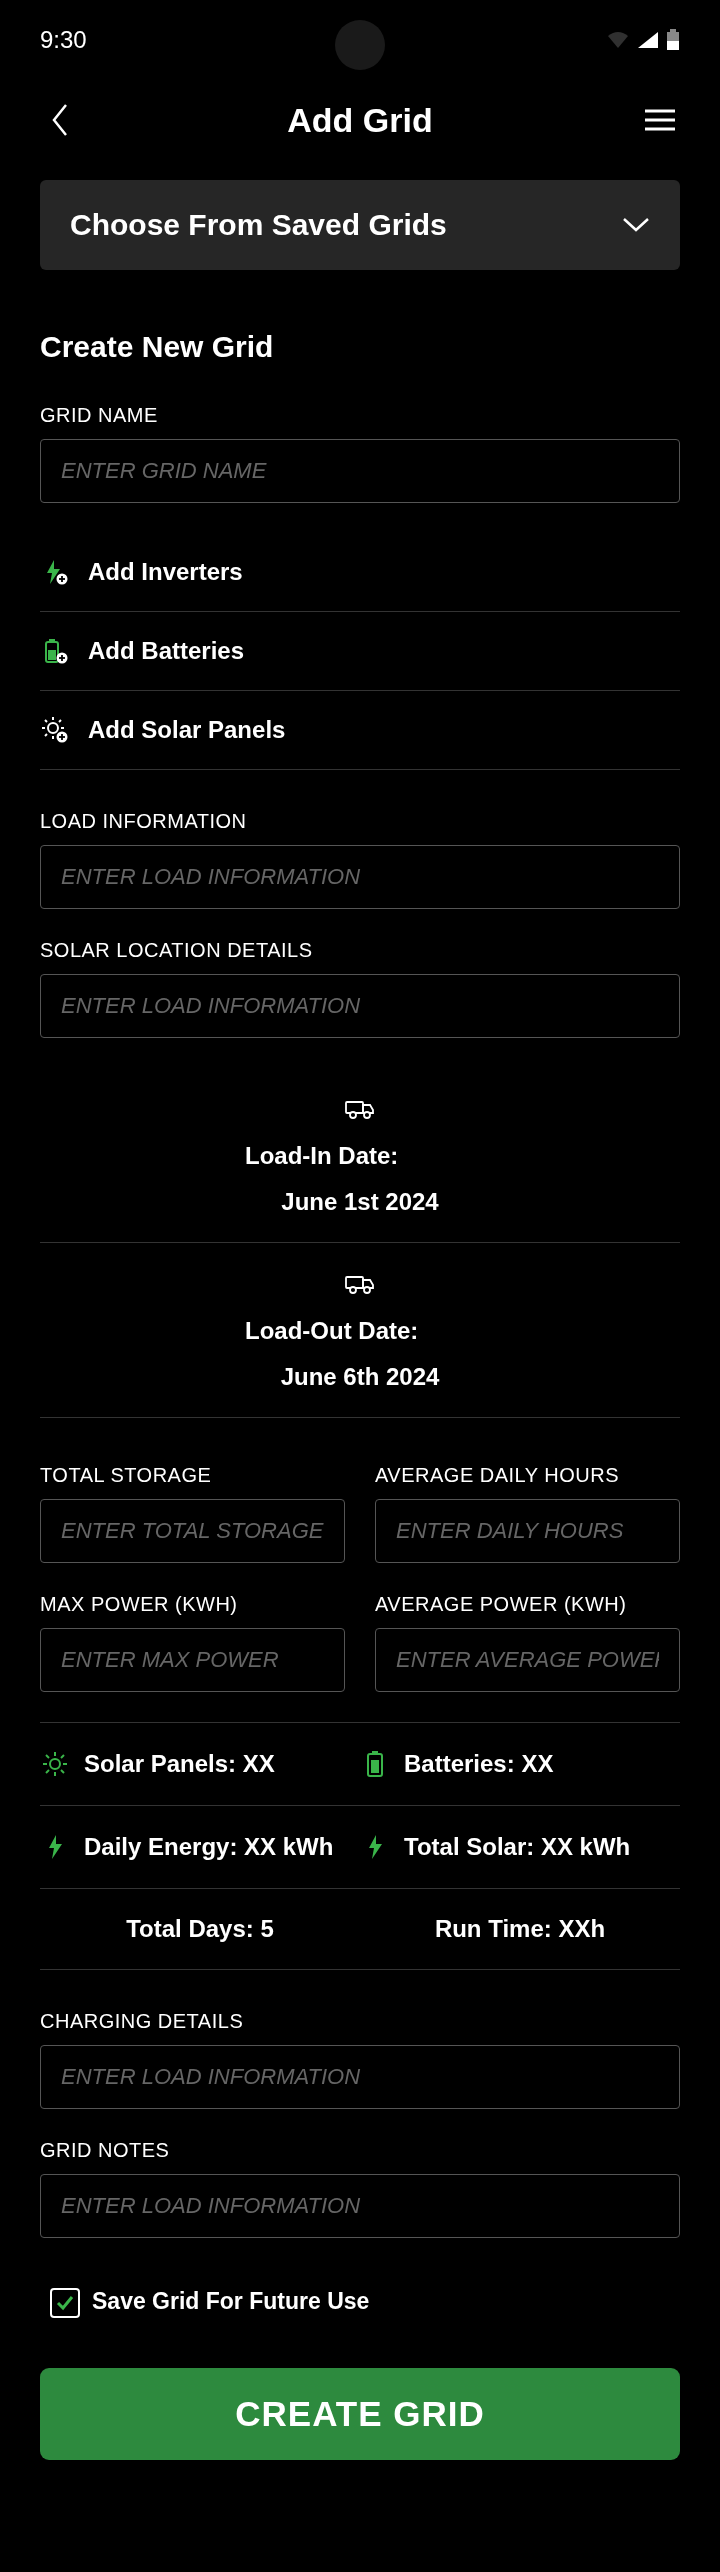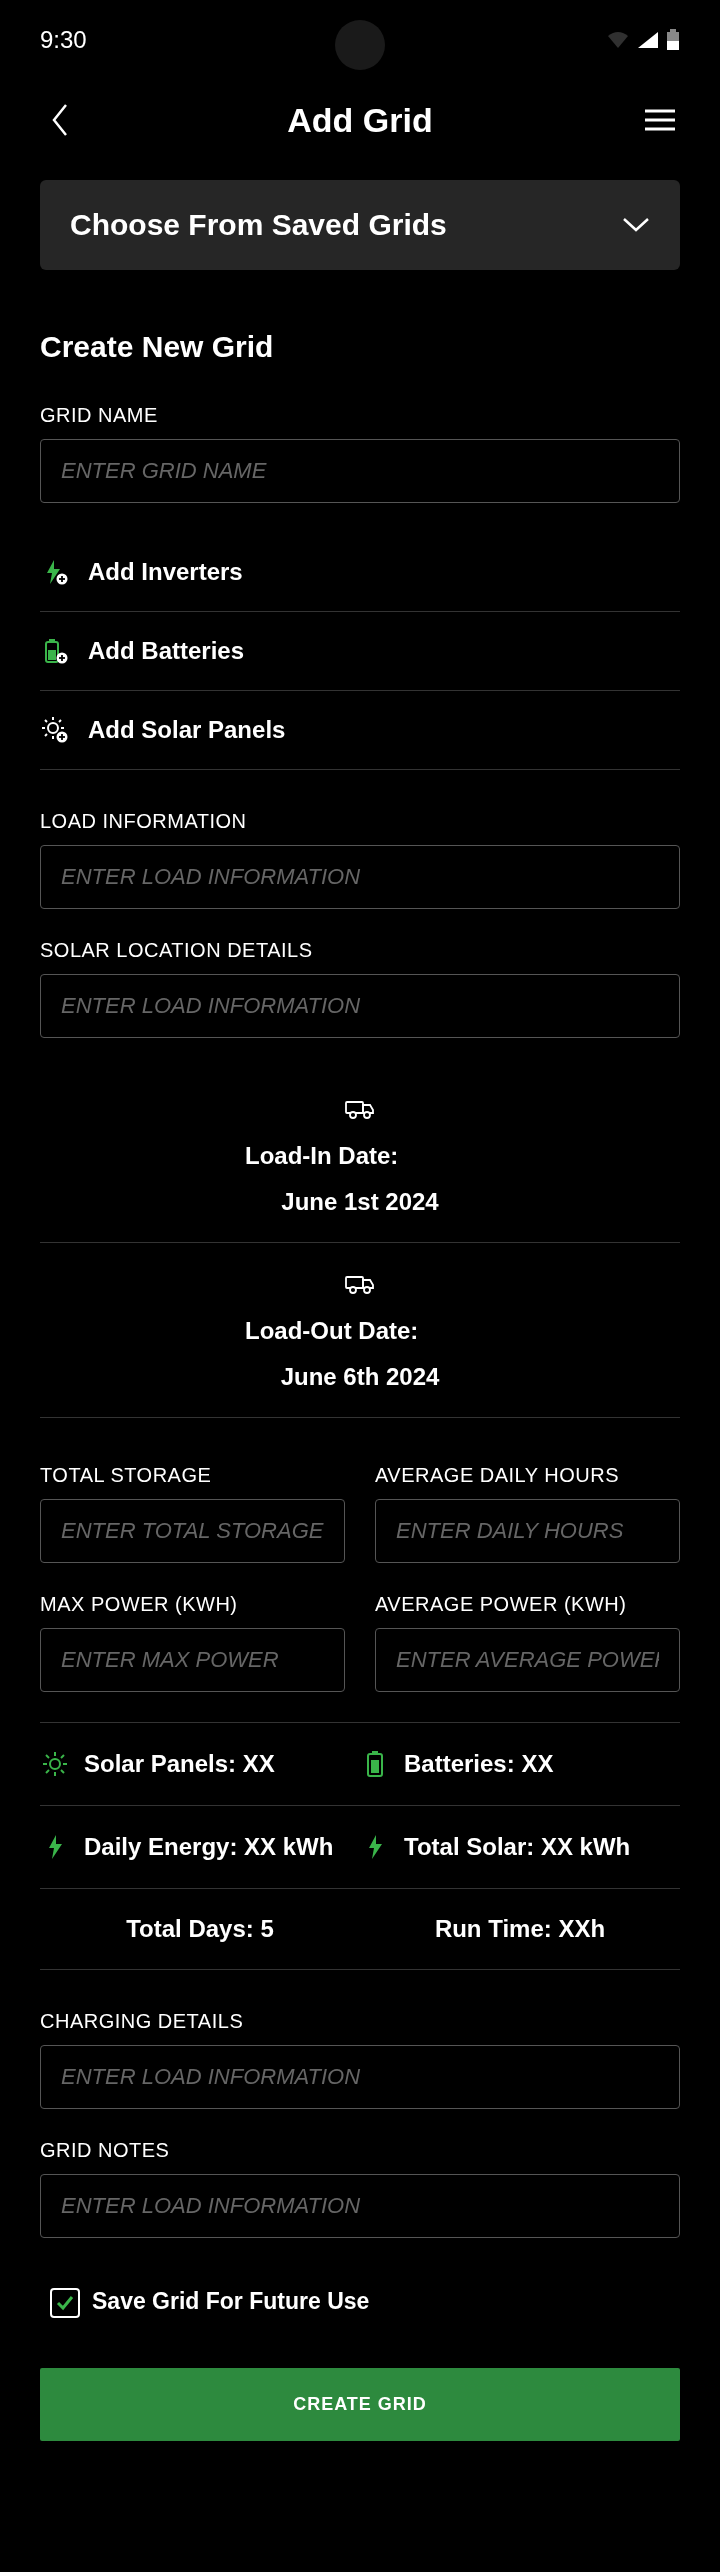--- a/index.html
+++ b/index.html
@@ -121,23 +121,23 @@
     border: 2px solid #fff;
     border-radius: 4px;
     display:flex; align-items:center; justify-content:center;
   }
   .checkbox-label { font-size: 23px; font-weight: 700; }
   .create-btn {
     width: 100%;
     background: #2d8a3e;
     color: #fff;
     border: none;
-    border-radius: 2px;
+    border-radius: 9px;
     padding: 26px 0;
-    font-size: 18px;
+    font-size: 35px;
     font-weight: 700;
     letter-spacing: 1px;
     margin-top: 30px;
   }
   .spacer-40 { height: 40px; }
 </style>
 </head>
 <body>
 
 <div class="status-bar">

